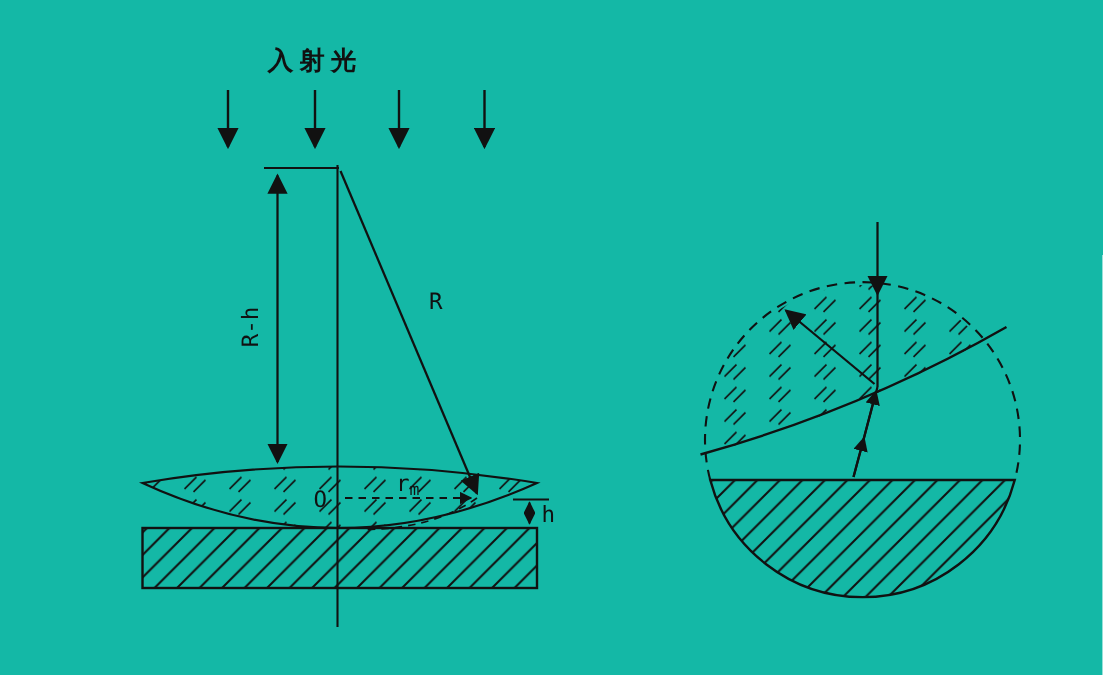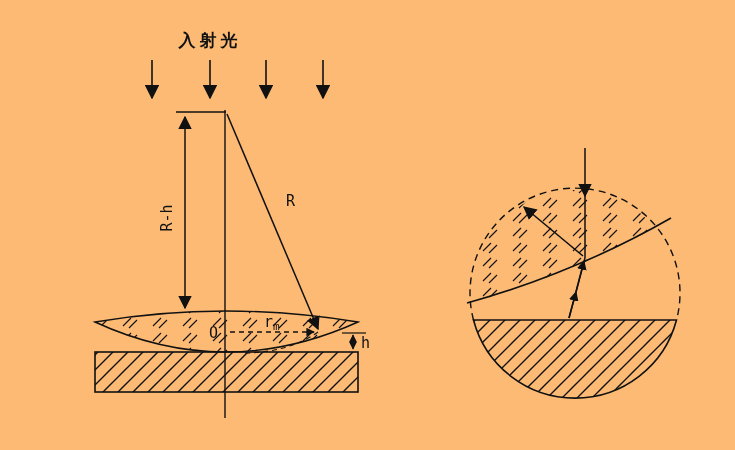--- a/index.html
+++ b/index.html
@@ -5,21 +5,21 @@
   html, body {
     margin: 0;
     padding: 0;
     background: #ffffff;
     font-family: "DejaVu Sans", sans-serif;
   }
   .stage {
     position: relative;
     width: 735px;
     height: 450px;
-    background: #fdba74;
+    background: #14b8a6;
     overflow: hidden;
   }
   svg { display: block; }
   .cjk-title {
     font-family: "DejaVu Sans", sans-serif;
     font-size: 17px;
     font-weight: bold;
     letter-spacing: 4px;
     fill: #111;
   }

